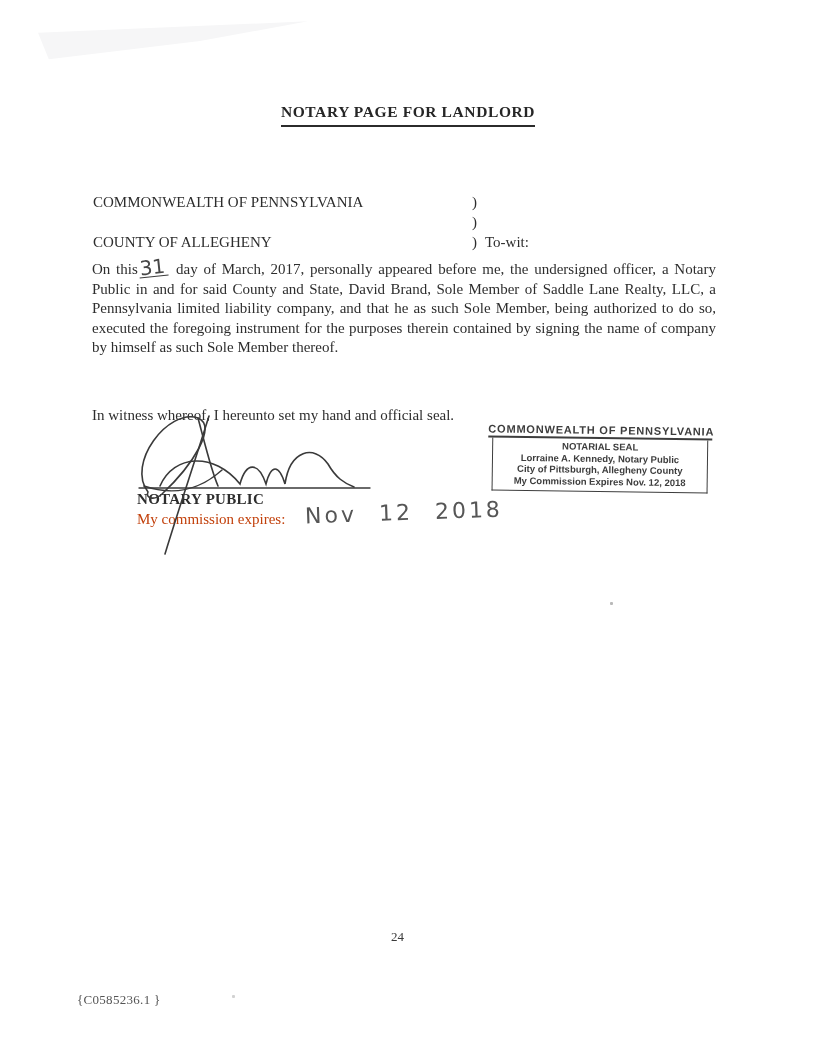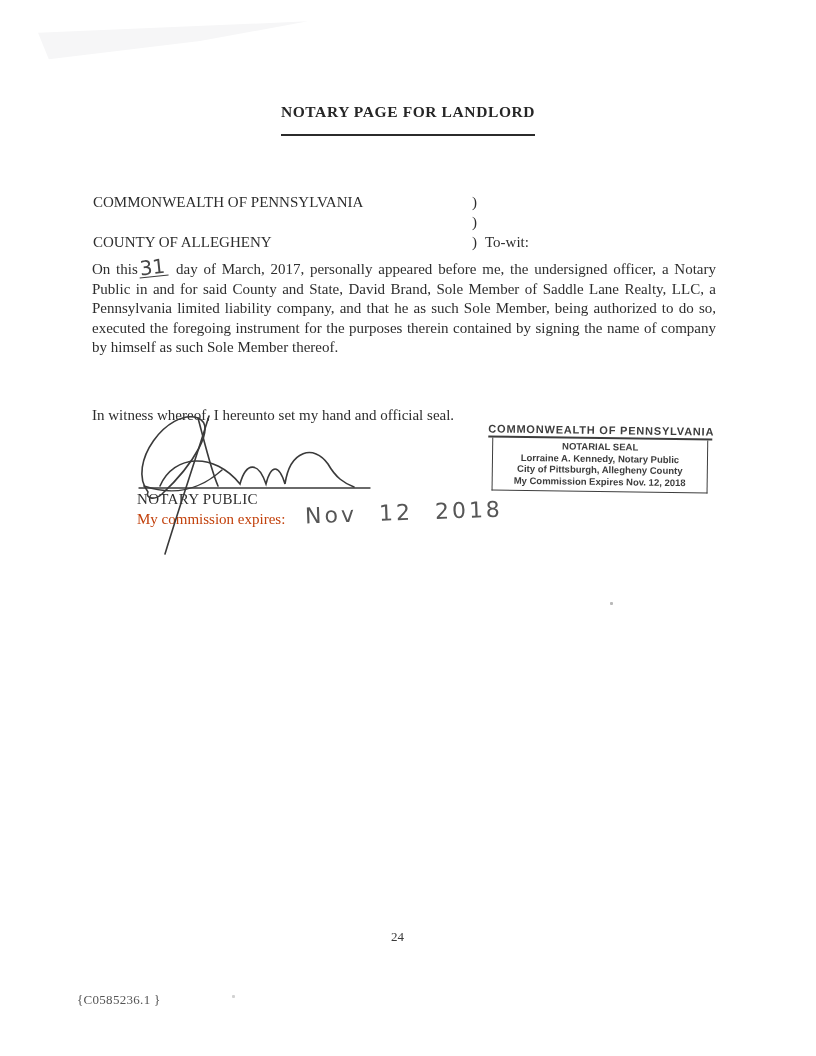--- a/index.html
+++ b/index.html
@@ -18,21 +18,21 @@
     clip-path:polygon(0% 35%, 100% 8%, 60% 55%, 4% 98%);
   }
   .speck{position:absolute;width:3px;height:3px;border-radius:1px;}
   .speck-a{left:610px;top:602px;background:#b9b9b9;}
   .speck-b{left:232px;top:995px;background:#d2d2d2;}
 
   
   .doc-title{position:absolute;left:0;top:103px;width:100%;text-align:center;}
   .doc-title-text{
     display:inline-block;font-size:15.5px;font-weight:bold;color:#262626;
-    letter-spacing:0.6px;border-bottom:2.2px solid #2b2b2b;padding-bottom:13px;
+    letter-spacing:0.6px;border-bottom:2.2px solid #2b2b2b;padding-bottom:4px;
   }
 
   
   .jurisdiction{position:absolute;left:93px;top:192px;width:560px;font-size:15px;}
   .jur-row{position:relative;height:20px;line-height:20px;}
   .jur-left{position:absolute;left:0;top:0;white-space:nowrap;}
   .jur-bracket{position:absolute;left:379px;top:0;white-space:nowrap;}
   .jur-towit{margin-left:8px;}
 
   
@@ -47,21 +47,21 @@
     transform:rotate(-6deg) translateY(-2px);
     border-bottom:1.4px solid #3c3c3c;
     padding:0 3px 2px 1px;margin:0 2px 0 1px;
     vertical-align:-2px;
   }
 
   .witness-line{position:absolute;left:92px;top:399px;font-size:15px;color:#2e2e2e;white-space:nowrap;margin-top:8px;}
 
   
   .signature-svg{position:absolute;left:118px;top:406px;width:270px;height:160px;pointer-events:none;}
-  .notary-public-label{position:absolute;left:137px;top:491px;font-size:15px;letter-spacing:0.3px;color:#2e2e2e;}
+  .notary-public-label{position:absolute;left:137px;top:491px;font-size:15px;letter-spacing:0.3px;color:#2e2e2e;font-weight:bold;}
   .commission-line{position:absolute;left:137px;top:511px;font-size:15px;color:#c2410c;}
   .hw-date{
     position:absolute;left:305px;top:500px;
     font-family:"DejaVu Sans", sans-serif;
     font-size:22px;color:#565656;
     letter-spacing:3px;word-spacing:12px;
     transform:rotate(-2deg);
     white-space:nowrap;
   }
 

